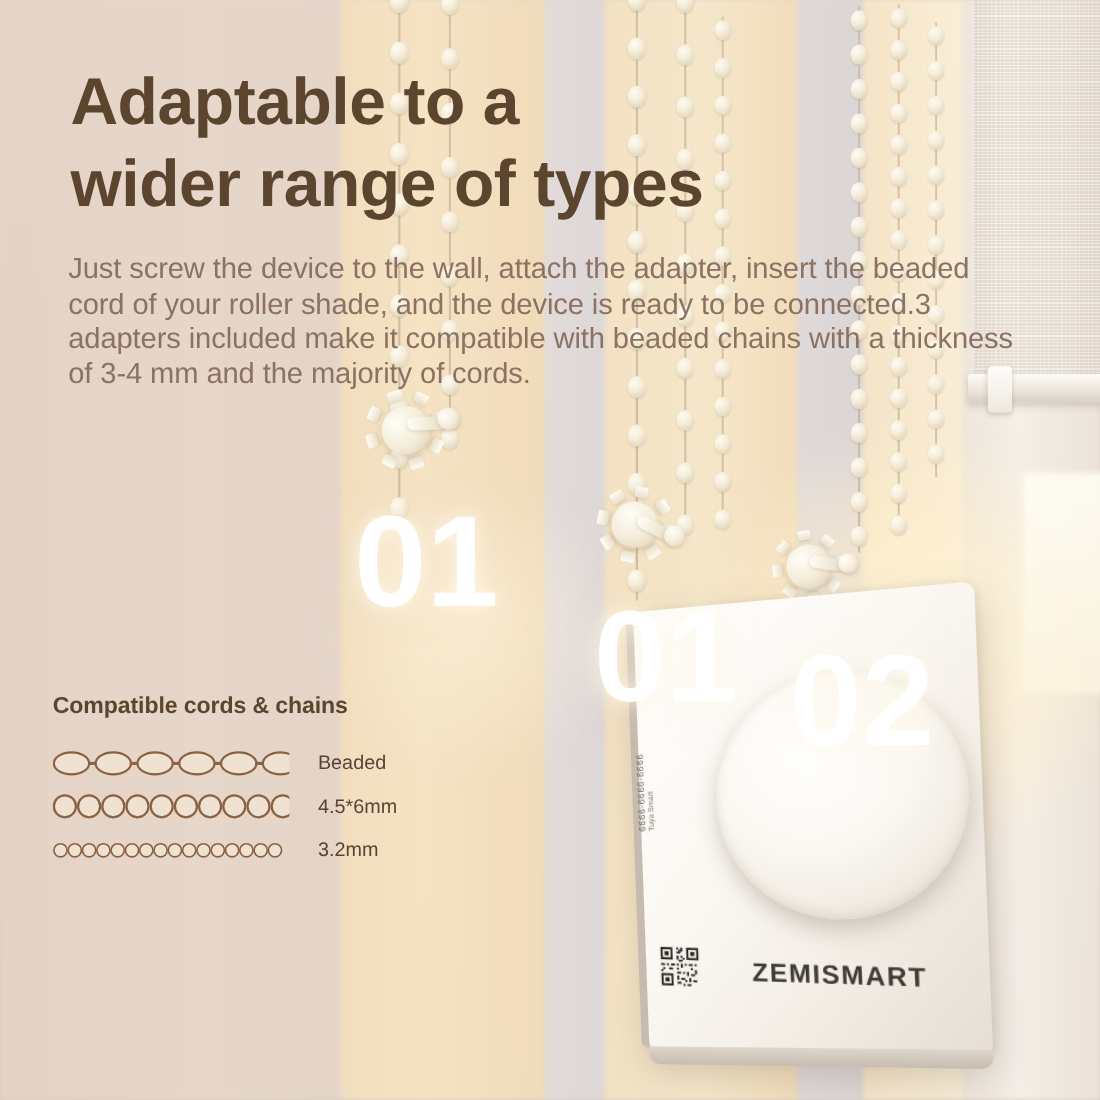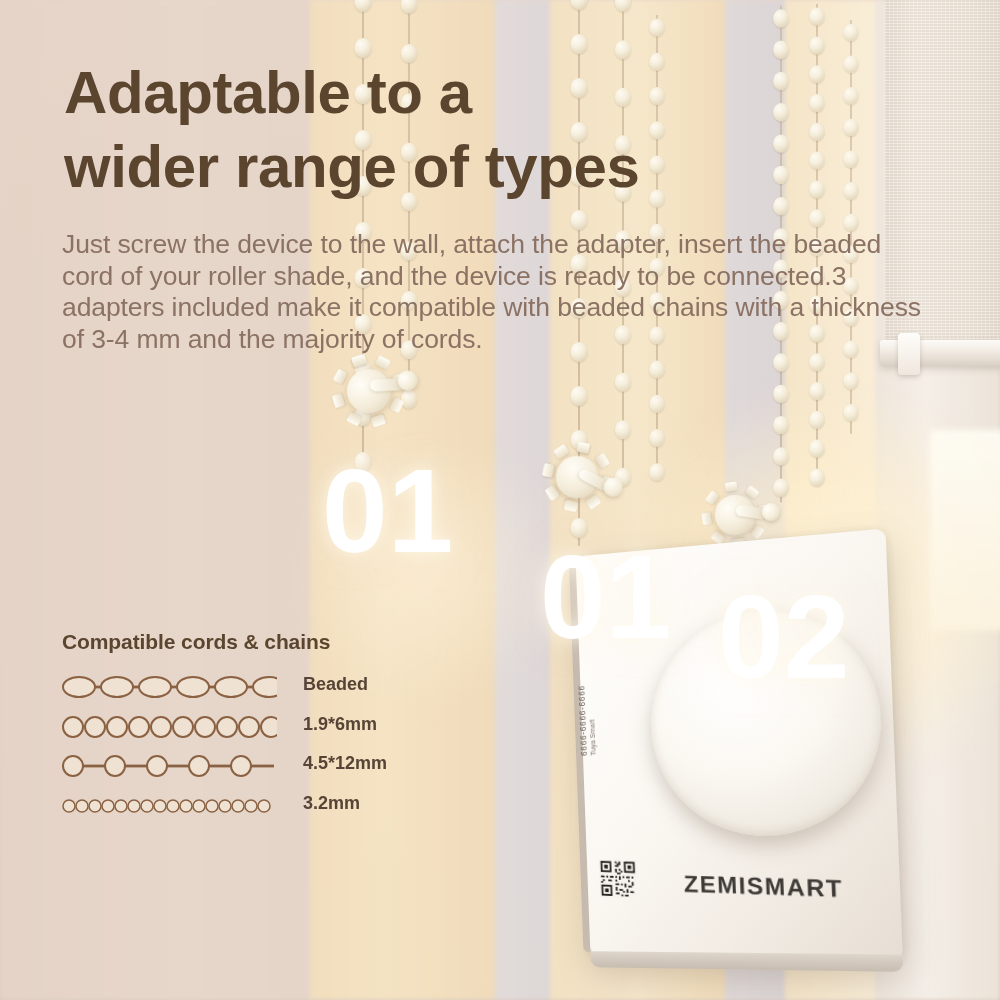--- a/index.html
+++ b/index.html
@@ -108,23 +108,23 @@
       font-size:26.5px;line-height:31.5px;color:#8b7264;letter-spacing:-.1px;}
 
   
   .step{position:absolute;color:#ffffff;font-weight:700;font-size:118px;line-height:1;
       text-shadow:0 0 16px rgba(255,250,235,.75),0 0 34px rgba(255,246,226,.5);}
   #step1{left:322px;top:452px;}
   #step2{left:540px;top:538px;}
   #step3{left:718px;top:578px;}
 
   
-  .legend{position:absolute;left:62px;top:630px;width:420px;}
+  .legend{position:absolute;left:48px;top:630px;width:420px;}
   .legend-title{font-size:21px;font-weight:700;color:#5b452f;margin-bottom:20px;letter-spacing:-.1px;}
-  .lrow{display:flex;align-items:flex-start;height:39.5px;font-weight:bold;}
+  .lrow{display:flex;align-items:center;height:39.5px;}
   .lsvg{width:215px;height:26px;flex:0 0 215px;}
   .llabel{font-size:18px;color:#574437;margin-left:26px;}
 </style>
 </head>
 <body>
 
 <div id="stage">
 
   <div class="bg-base"></div>
 
@@ -412,36 +412,21 @@
             <ellipse cx="33" cy="13" rx="10" ry="10" fill="#efe2d2" stroke="#8a6243" stroke-width="2"></ellipse>
             <ellipse cx="55" cy="13" rx="10" ry="10" fill="#efe2d2" stroke="#8a6243" stroke-width="2"></ellipse>
             <ellipse cx="77" cy="13" rx="10" ry="10" fill="#efe2d2" stroke="#8a6243" stroke-width="2"></ellipse>
             <ellipse cx="99" cy="13" rx="10" ry="10" fill="#efe2d2" stroke="#8a6243" stroke-width="2"></ellipse>
             <ellipse cx="121" cy="13" rx="10" ry="10" fill="#efe2d2" stroke="#8a6243" stroke-width="2"></ellipse>
             <ellipse cx="143" cy="13" rx="10" ry="10" fill="#efe2d2" stroke="#8a6243" stroke-width="2"></ellipse>
             <ellipse cx="165" cy="13" rx="10" ry="10" fill="#efe2d2" stroke="#8a6243" stroke-width="2"></ellipse>
             <ellipse cx="187" cy="13" rx="10" ry="10" fill="#efe2d2" stroke="#8a6243" stroke-width="2"></ellipse>
             <ellipse cx="209" cy="13" rx="10" ry="10" fill="#efe2d2" stroke="#8a6243" stroke-width="2"></ellipse>
           </svg>
-          <div class="llabel">1.9*6mm</div>
-        </div>
-        <div class="lrow">
-          <svg class="lsvg" viewBox="0 0 215 26">
-            <rect x="20" y="11.6" width="24" height="2.8" fill="#8a6243"></rect>
-            <ellipse cx="11" cy="13" rx="10" ry="10" fill="#efe2d2" stroke="#8a6243" stroke-width="2"></ellipse>
-            <rect x="62" y="11.6" width="24" height="2.8" fill="#8a6243"></rect>
-            <ellipse cx="53" cy="13" rx="10" ry="10" fill="#efe2d2" stroke="#8a6243" stroke-width="2"></ellipse>
-            <rect x="104" y="11.6" width="24" height="2.8" fill="#8a6243"></rect>
-            <ellipse cx="95" cy="13" rx="10" ry="10" fill="#efe2d2" stroke="#8a6243" stroke-width="2"></ellipse>
-            <rect x="146" y="11.6" width="24" height="2.8" fill="#8a6243"></rect>
-            <ellipse cx="137" cy="13" rx="10" ry="10" fill="#efe2d2" stroke="#8a6243" stroke-width="2"></ellipse>
-            <rect x="188" y="11.6" width="24" height="2.8" fill="#8a6243"></rect>
-            <ellipse cx="179" cy="13" rx="10" ry="10" fill="#efe2d2" stroke="#8a6243" stroke-width="2"></ellipse>
-          </svg>
-          <div class="llabel">4.5*12mm</div>
+          <div class="llabel">4.5*6mm</div>
         </div>
         <div class="lrow">
           <svg class="lsvg" viewBox="0 0 215 26">
             <ellipse cx="7" cy="13" rx="6" ry="6" fill="#efe2d2" stroke="#8a6243" stroke-width="1.5"></ellipse>
             <ellipse cx="20" cy="13" rx="6" ry="6" fill="#efe2d2" stroke="#8a6243" stroke-width="1.5"></ellipse>
             <ellipse cx="33" cy="13" rx="6" ry="6" fill="#efe2d2" stroke="#8a6243" stroke-width="1.5"></ellipse>
             <ellipse cx="46" cy="13" rx="6" ry="6" fill="#efe2d2" stroke="#8a6243" stroke-width="1.5"></ellipse>
             <ellipse cx="59" cy="13" rx="6" ry="6" fill="#efe2d2" stroke="#8a6243" stroke-width="1.5"></ellipse>
             <ellipse cx="72" cy="13" rx="6" ry="6" fill="#efe2d2" stroke="#8a6243" stroke-width="1.5"></ellipse>
             <ellipse cx="85" cy="13" rx="6" ry="6" fill="#efe2d2" stroke="#8a6243" stroke-width="1.5"></ellipse>

